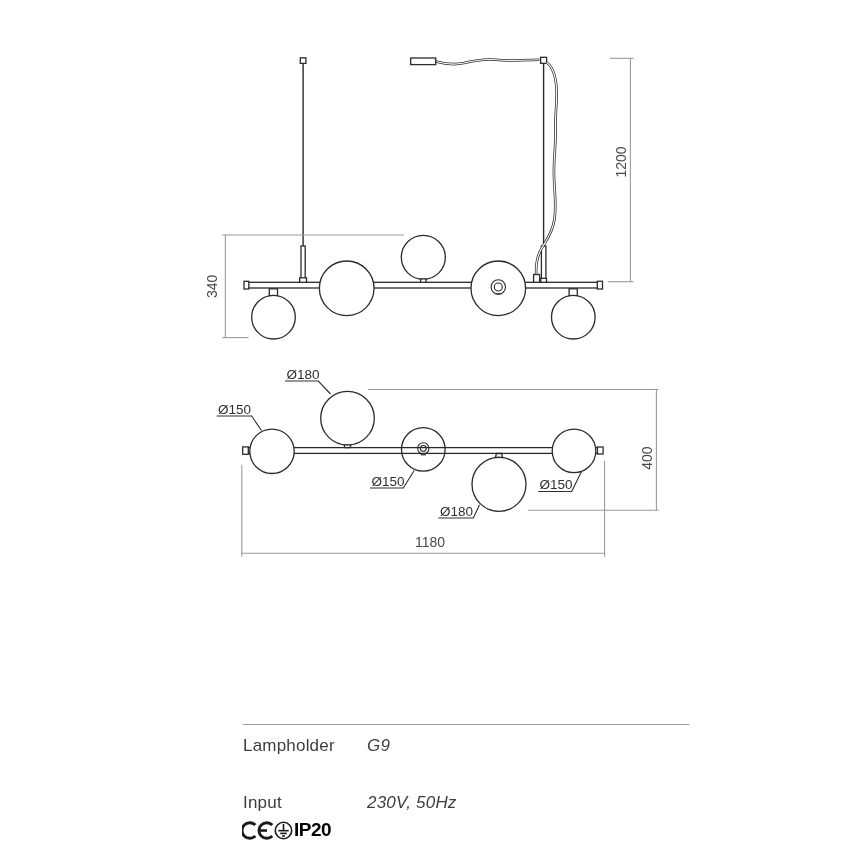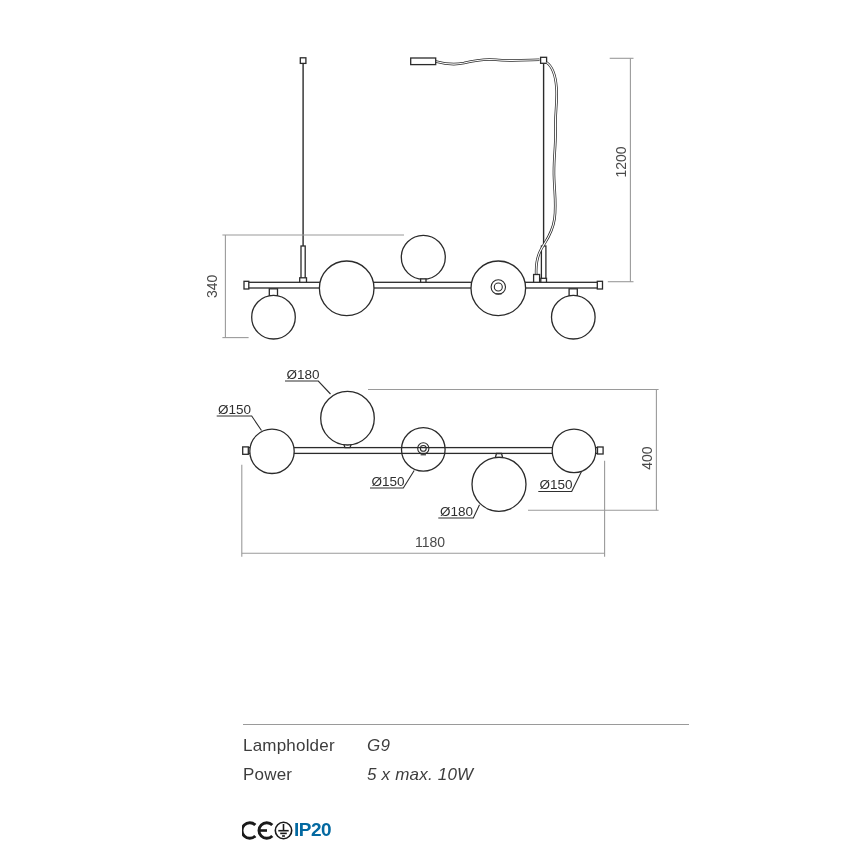--- a/index.html
+++ b/index.html
@@ -7,21 +7,21 @@
         font-family:"Liberation Sans", sans-serif;}
   svg{position:absolute;left:0;top:0;}
   .dim-text{font-family:"Liberation Sans", sans-serif;font-size:14px;fill:#4a4a4a;}
   .dia-text{font-family:"Liberation Sans", sans-serif;font-size:13.5px;fill:#2f2f2f;}
   .spec{position:absolute;left:0;top:0;width:692px;height:868px;margin-left:32px;}
   .spec .divider{position:absolute;left:211px;top:724px;width:446px;height:1.2px;background:#9a9a9a;}
   .spec-row{position:absolute;left:211px;width:420px;height:22px;font-size:17px;color:#3d3d3d;letter-spacing:.2px;}
   .spec-row .lbl{position:absolute;left:0;top:0;}
   .spec-row .val{position:absolute;left:124px;top:0;font-style:italic;}
   .cert{position:absolute;left:210px;top:818px;width:200px;height:26px;}
-  .ip{position:absolute;left:52px;top:1px;font-size:19px;font-weight:800;color:#0369a1;letter-spacing:-0.5px;}
+  .ip{position:absolute;left:52px;top:1px;font-size:19px;font-weight:800;color:#000000;letter-spacing:-0.5px;}
 </style>
 </head>
 <body>
 
 <div class="page">
 
 <svg width="868" height="868" viewBox="0 0 868 868">
 
   <g stroke="#2b2b2b" fill="none" stroke-width="1.3">
 
@@ -120,23 +120,23 @@
   <text class="dim-text" x="430" y="547" text-anchor="middle">1180</text>
 </svg>
 
   <div class="spec">
     <div class="divider"></div>
 
     <div class="spec-row" style="top:736px;">
       <span class="lbl">Lampholder</span>
       <span class="val">G9</span>
     </div>
-    <div class="spec-row" style="top:764.5px;">
-      <span class="lbl">Power</span>
-      <span class="val">5 x max. 10W</span>
+    <div class="spec-row" style="top:792.5px;">
+      <span class="lbl">Input</span>
+      <span class="val">230V, 50Hz</span>
     </div>
 
     <div class="cert">
       <svg width="60" height="26" viewBox="0 0 60 26">
         <g stroke="#1a1a1a" fill="none">
           <g stroke-width="2.9">
             <path d="M 13.3,7.0 A 7.8,7.8 0 1 0 13.3,18.0"></path>
             <path d="M 30.3,7.0 A 7.8,7.8 0 1 0 30.3,18.0"></path>
             <line x1="16.7" y1="12.5" x2="25" y2="12.5" stroke-width="2.6"></line>
           </g>

